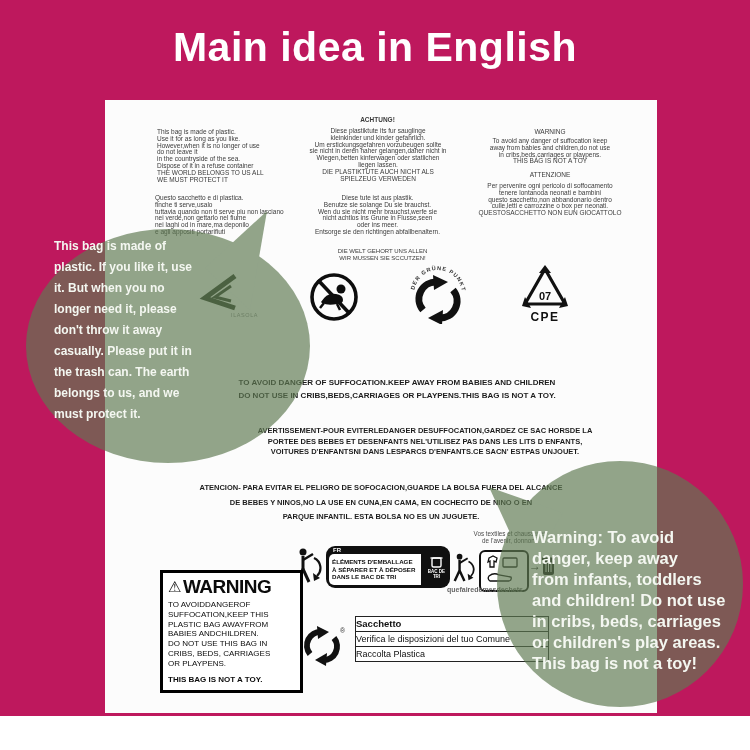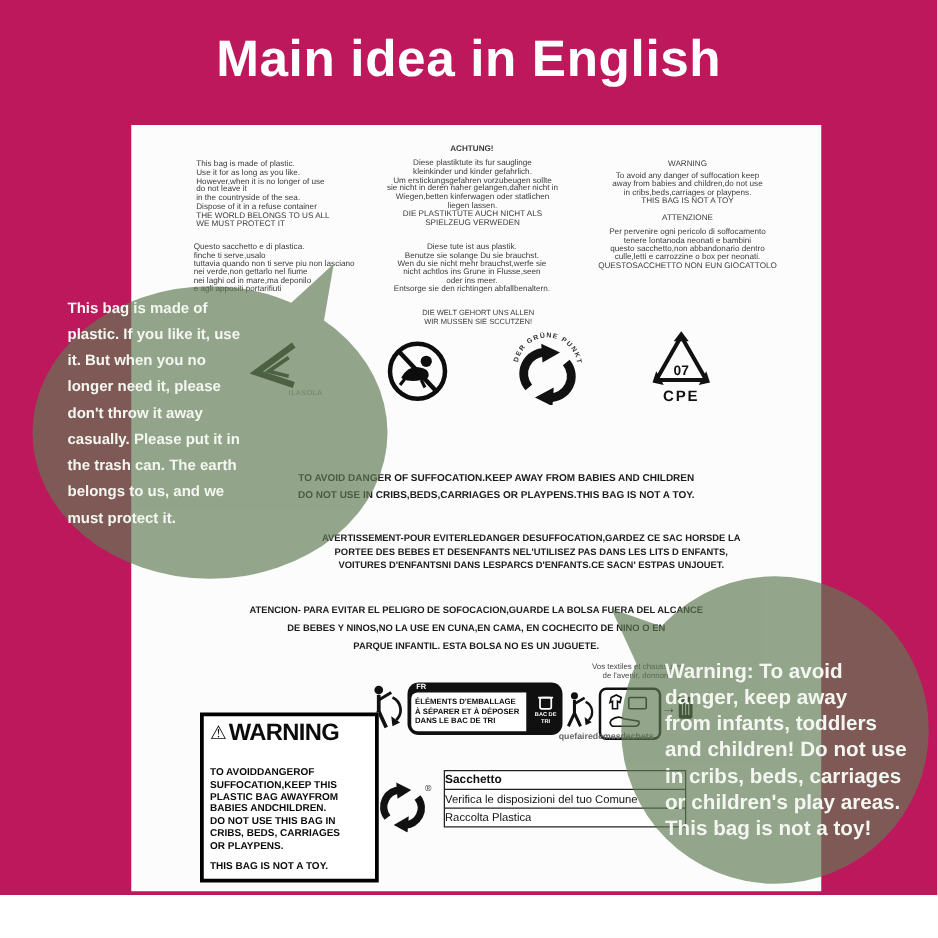--- a/index.html
+++ b/index.html
@@ -49,21 +49,21 @@
   #badge-bin-text{color:#fff;font-size:4.5px;font-weight:bold;text-align:center;line-height:5px;width:18px;}
 
   
   #textile-box{left:374px;top:450px;width:46px;height:38px;background:#fff;border:2px solid #111;border-radius:6px;}
   #textile-arrow{left:424px;top:459px;font-size:12px;font-weight:bold;color:#111;}
 
   
   #warning-box{left:55px;top:470px;width:127px;border:3px solid #000;background:#fff;padding:4px 5px 6px 5px;color:#0b0b0b;}
   #warning-box-title{font-size:19px;font-weight:800;letter-spacing:-0.5px;line-height:20px;display:flex;align-items:center;}
   #warning-box-title .tri{font-size:15px;margin-right:2px;}
-  #warning-box-body{margin-top:16px;font-size:8px;line-height:9.8px;font-weight:bold;}
+  #warning-box-body{margin-top:3px;font-size:8px;line-height:9.8px;font-weight:normal;}
   #warning-box-footer{margin-top:6px;font-size:8px;font-weight:bold;}
 
   
   #it-table{left:250px;top:516px;width:192px;border:1.5px solid #222;background:#fff;color:#111;}
   .it-row{border-bottom:1.5px solid #222;text-align:left;font-size:9px;line-height:14px;height:14px;overflow:hidden;}
   .it-row:last-child{border-bottom:none;}
   .it-row.bold{font-weight:bold;font-size:9.5px;}
 
   
   .bubble-text{color:#f4f7f1;font-weight:bold;white-space:pre-line;}

